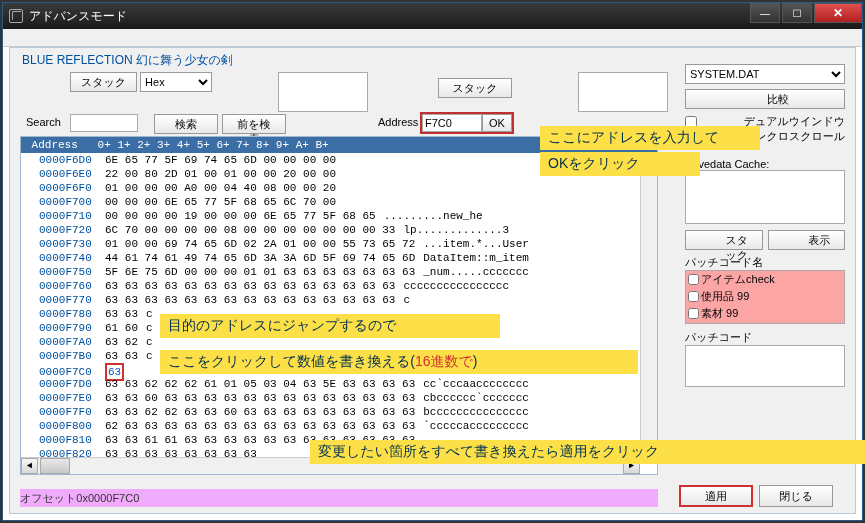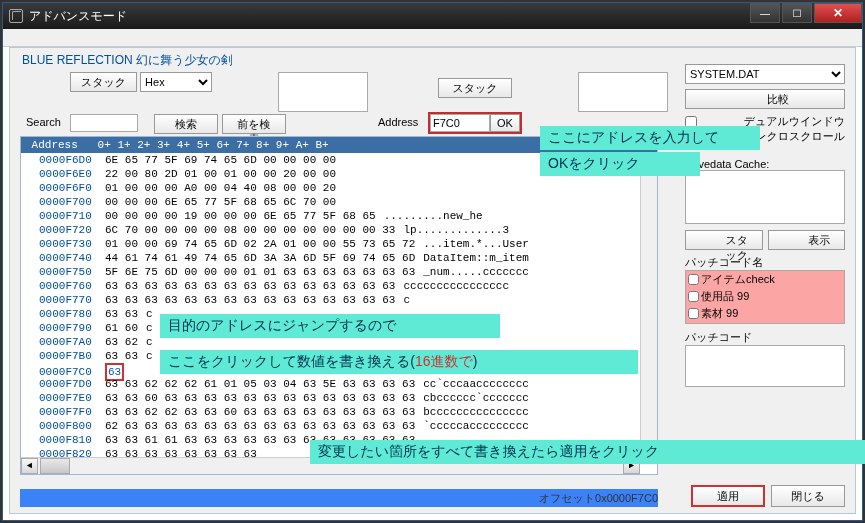--- a/index.html
+++ b/index.html
@@ -15,21 +15,21 @@
 .menubar { height: 18px; background: #f0f0f0; border-bottom: 1px solid #ccc; }
 .client { position: absolute; top: 44px; left: 6px; right: 6px; bottom: 6px; background: #f0f0f0; border: 1px solid #b8c8d8; }
 .filetitle { position: absolute; top: 4px; left: 12px; color: #0050a0; font-size: 12px; }
 .row1 { position: absolute; top: 24px; left: 10px; right: 10px; height: 44px; }
 .btn { background: linear-gradient(to bottom, #fff, #e8e8e8); border: 1px solid #999; font-size: 11px; padding: 2px 10px; height: 20px; }
 .combo { background: #fff; border: 1px solid #999; font-size: 11px; height: 20px; width: 72px; }
 .textbox { background: #fff; border: 1px solid #aaa; height: 40px; width: 90px; }
 .label { font-size: 11px; color: #000; }
 .searchbox { background: #fff; border: 1px solid #aaa; height: 18px; width: 68px; }
 .row2 { position: absolute; top: 64px; left: 10px; right: 10px; height: 22px; }
-.addrbox { display: inline-flex; border: 2px solid #c03030; height: 22px; align-items: flex-start; margin-left: 8px; }
+.addrbox { display: inline-flex; border: 2px solid #c03030; height: 22px; align-items: flex-start; }
 .addrbox input { border: 1px solid #aaa; height: 18px; width: 60px; font-size: 11px; padding: 0 2px; }
 .addrbox .btn { height: 18px; padding: 0 6px; }
 .hexview { position: absolute; top: 88px; left: 10px; width: 638px; bottom: 38px; background: #fff; border: 1px solid #a0b8d0; font-family: "Courier New", monospace; font-size: 11px; overflow: hidden; }
 .hexhead { background: #3a6ea5; color: #fff; height: 16px; line-height: 16px; white-space: pre; padding-left: 4px; }
 .hexrows { height: calc(100% - 16px - 17px); overflow: hidden; }
 .hexrow { height: 14px; line-height: 14px; white-space: pre; padding-left: 18px; }
 .hexrow .addr { color: #0050a0; display: inline-block; width: 66px; }
 .hexrow .hex { color: #000; display: inline-block; }
 .hexrow .asc { color: #000; display: inline-block; margin-left: 8px; }
 .scrollbar-h { position: absolute; bottom: 0; left: 0; right: 17px; height: 17px; background: #f0f0f0; border-top: 1px solid #ccc; display: flex; }
@@ -40,25 +40,25 @@
 .rightpane { position: absolute; top: 16px; right: 10px; width: 160px; bottom: 8px; }
 .rp-row { margin-bottom: 5px; display: flex; gap: 5px; align-items: center; }
 .rp-btn { flex: 1; height: 20px; padding-left: 36px; }
 .rp-combo { width: 100%; height: 20px; }
 .rp-check { font-size: 11px; display: flex; align-items: center; gap: 3px; justify-content: space-between; }
 .rp-check input { width: 12px; height: 12px; }
 .rp-text { background: #fff; border: 1px solid #aaa; width: 100%; height: 54px; }
 .rp-list { background: #fca5a5; border: 1px solid #aaa; width: 100%; height: 54px; overflow-y: scroll; font-size: 11px; }
 .rp-list-item { display: flex; align-items: center; gap: 2px; padding: 1px 2px; }
 .rp-list-item input { width: 11px; height: 11px; }
-.bottombtns { position: absolute; bottom: 6px; right: 10px; display: flex; gap: 6px; }
+.bottombtns { position: absolute; bottom: 6px; right: 22px; display: flex; gap: 6px; }
 .bottombtns .btn { width: 74px; height: 22px; }
 .bottombtns .apply { border: 2px solid #d03030; }
-.statusbar { position: absolute; bottom: 6px; left: 10px; width: 638px; text-align: right; font-size: 11px; color: #333; background: #3b82f6; height: 18px; line-height: 18px; }
-.annot { position: absolute; background: #5eead4; color: #003050; font-size: 14px; padding: 3px 8px; font-weight: 500; }
+.statusbar { position: absolute; bottom: 6px; left: 10px; width: 638px; text-align: left; font-size: 11px; color: #333; background: #f0abfc; height: 18px; line-height: 18px; }
+.annot { position: absolute; background: #fde047; color: #003050; font-size: 14px; padding: 3px 8px; font-weight: 500; }
 .annot .red { color: #d03030; }
 .annot1 { top: 126px; left: 540px; width: 220px; }
 .annot2 { top: 152px; left: 540px; width: 160px; }
 .annot3 { top: 314px; left: 160px; width: 340px; }
 .annot4 { top: 350px; left: 160px; width: 478px; }
 .annot5 { top: 440px; left: 310px; width: 618px; }
 </style>
 </head>
 <body>
 

